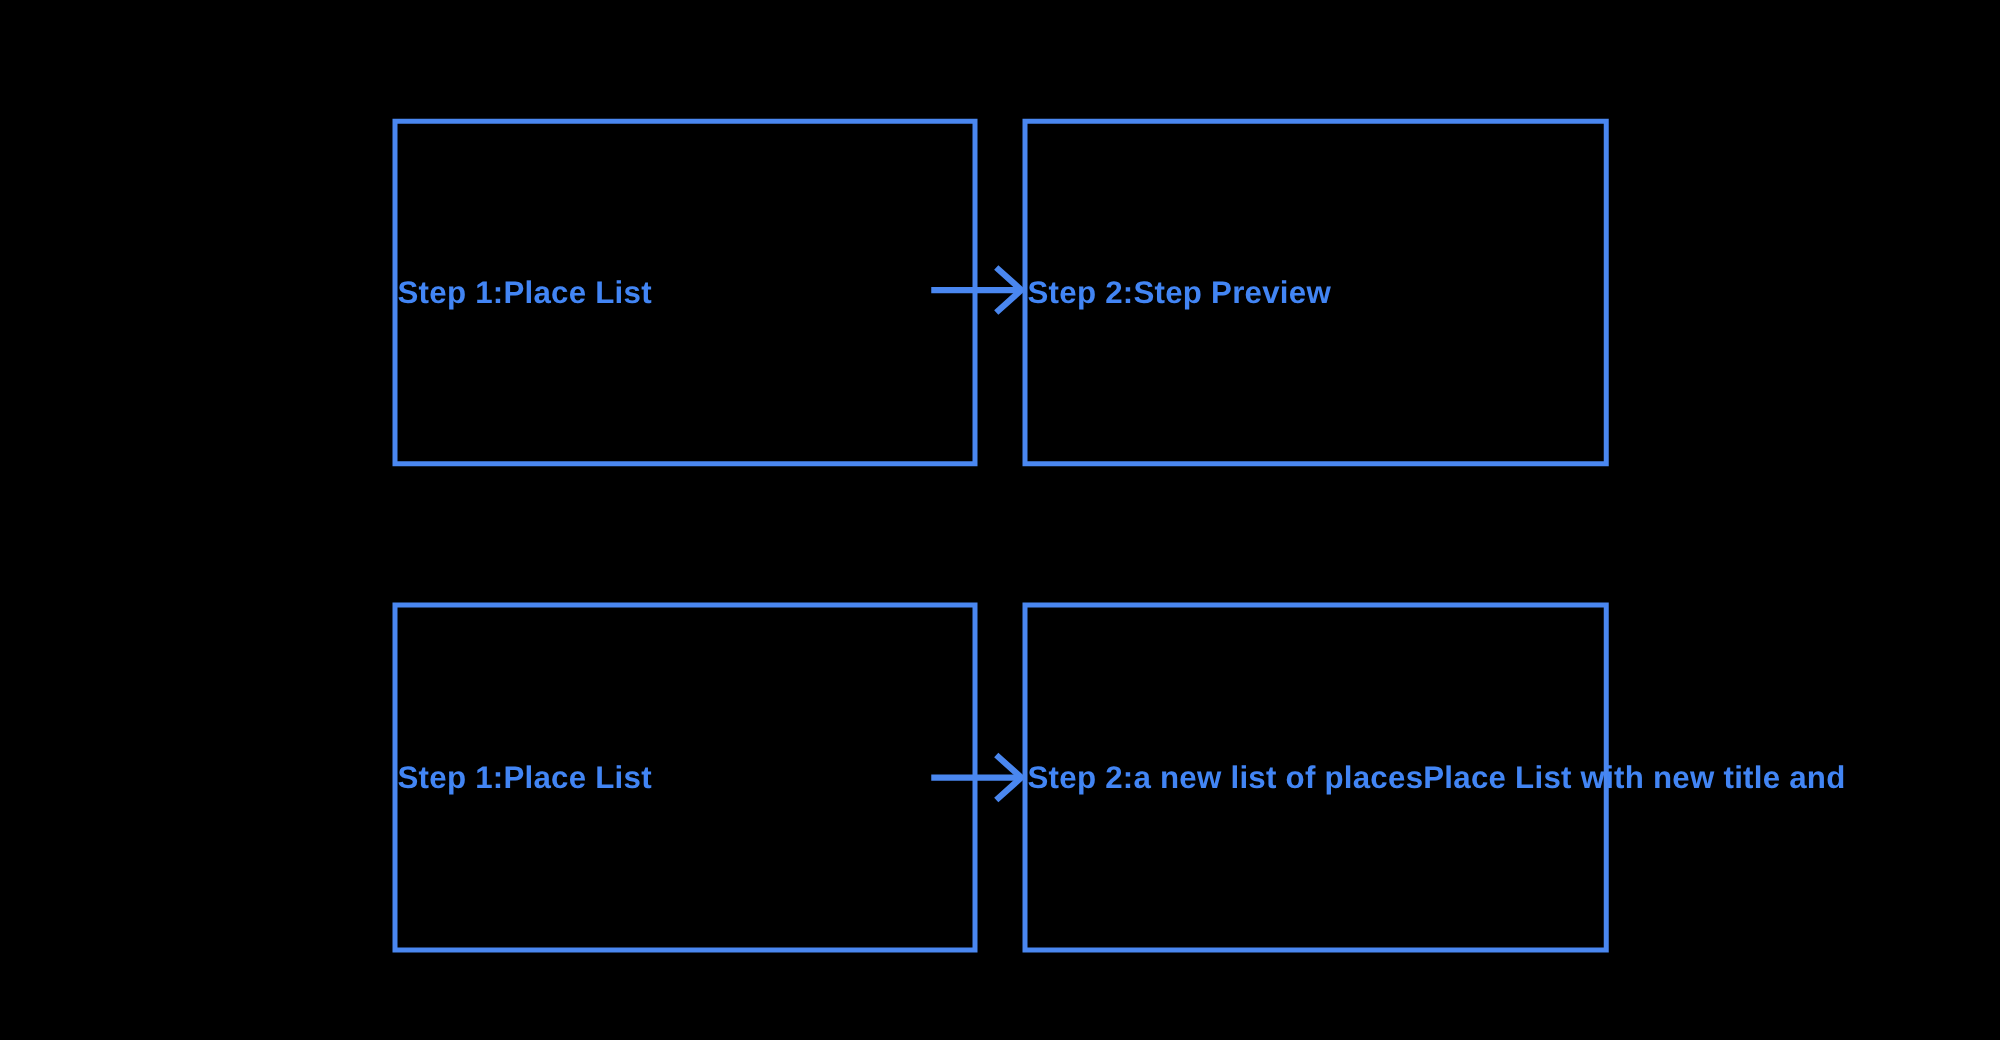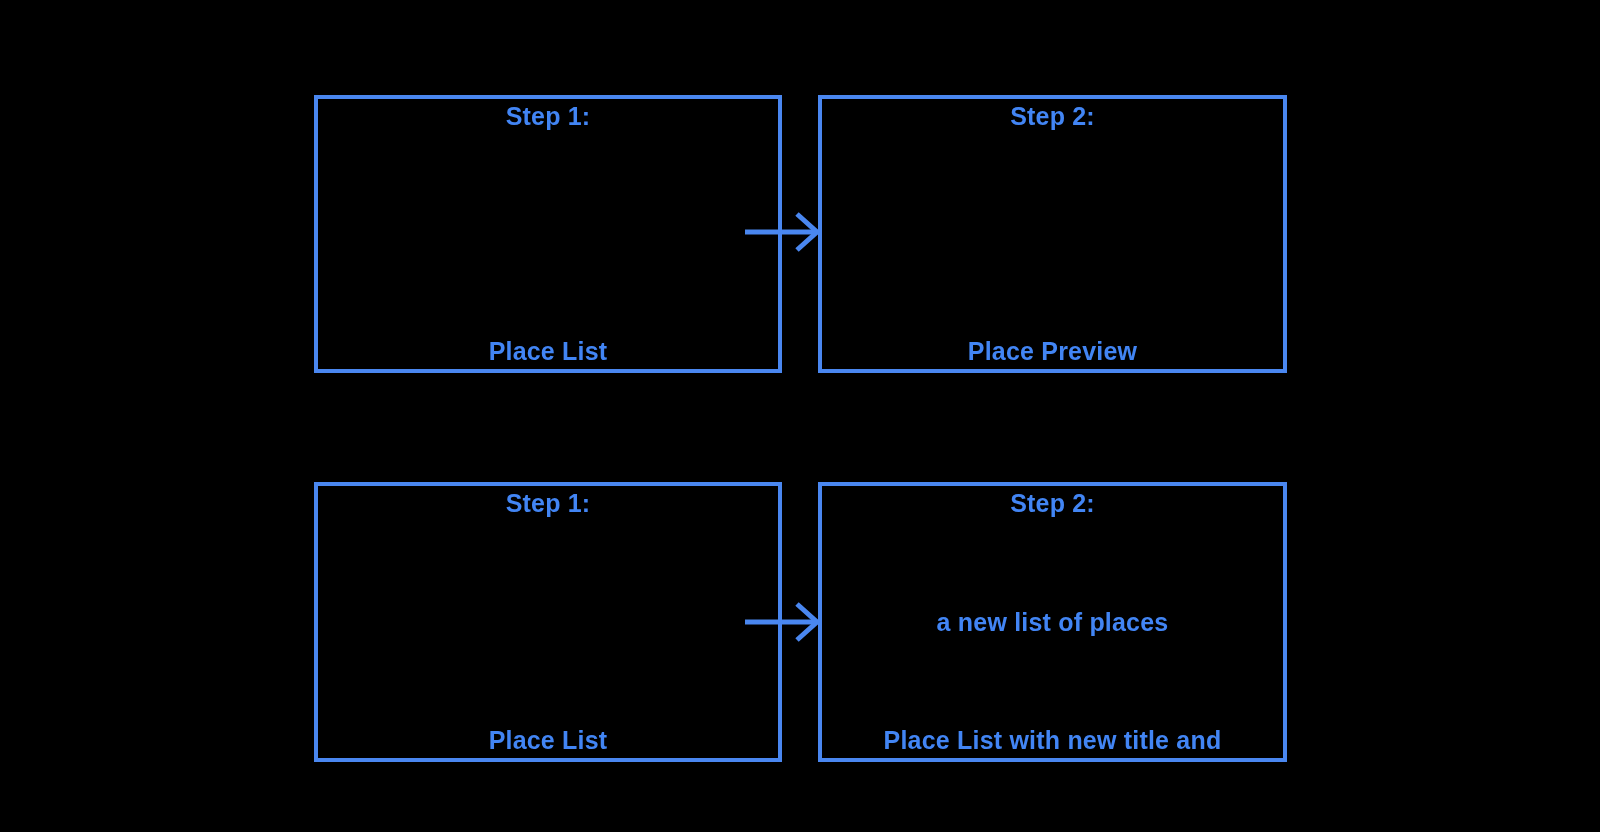--- a/index.html
+++ b/index.html
@@ -18,23 +18,23 @@
     height: 832px;
     background: var(--bg);
     overflow: hidden;
     font-family: "Liberation Sans", sans-serif;
   }
   .step-box {
     position: absolute;
     box-sizing: border-box;
     border: 4px solid var(--stroke);
     display: flex;
-    flex-direction: column;
+    flex-direction: row;
     align-items: center;
-    justify-content: space-between;
+    justify-content: flex-start;
     text-align: center;
   }
   .step-box .line {
     color: var(--text);
     font-size: 25px;
     line-height: 35px;
     font-weight: 600;
     letter-spacing: 0.2px;
     white-space: nowrap;
   }
@@ -56,21 +56,21 @@
 
 <div class="canvas">
 
   <div class="step-box" id="box-top-left">
     <div class="line">Step 1:</div>
     <div class="line">Place List</div>
   </div>
 
   <div class="step-box" id="box-top-right">
     <div class="line">Step 2:</div>
-    <div class="line">Place Preview</div>
+    <div class="line">Step Preview</div>
   </div>
 
   <div class="step-box" id="box-bottom-left">
     <div class="line">Step 1:</div>
     <div class="line">Place List</div>
   </div>
 
   <div class="step-box" id="box-bottom-right">
     <div class="line">Step 2:</div>
     <div class="line">a new list of places</div>

